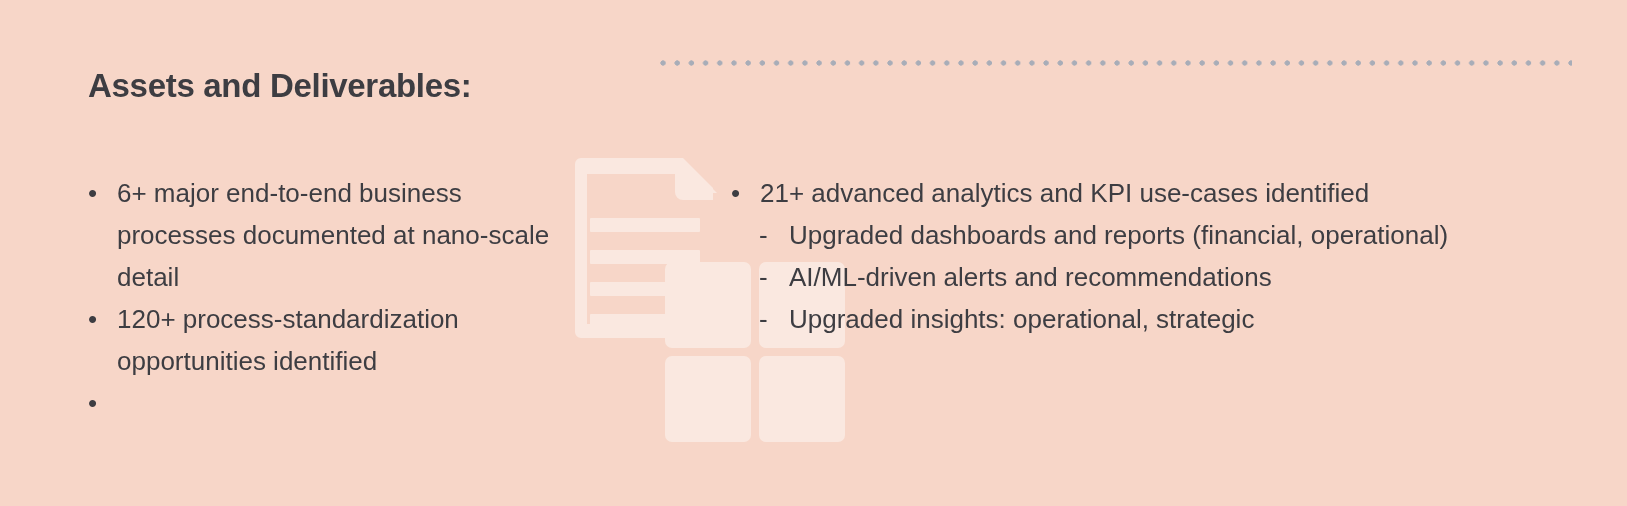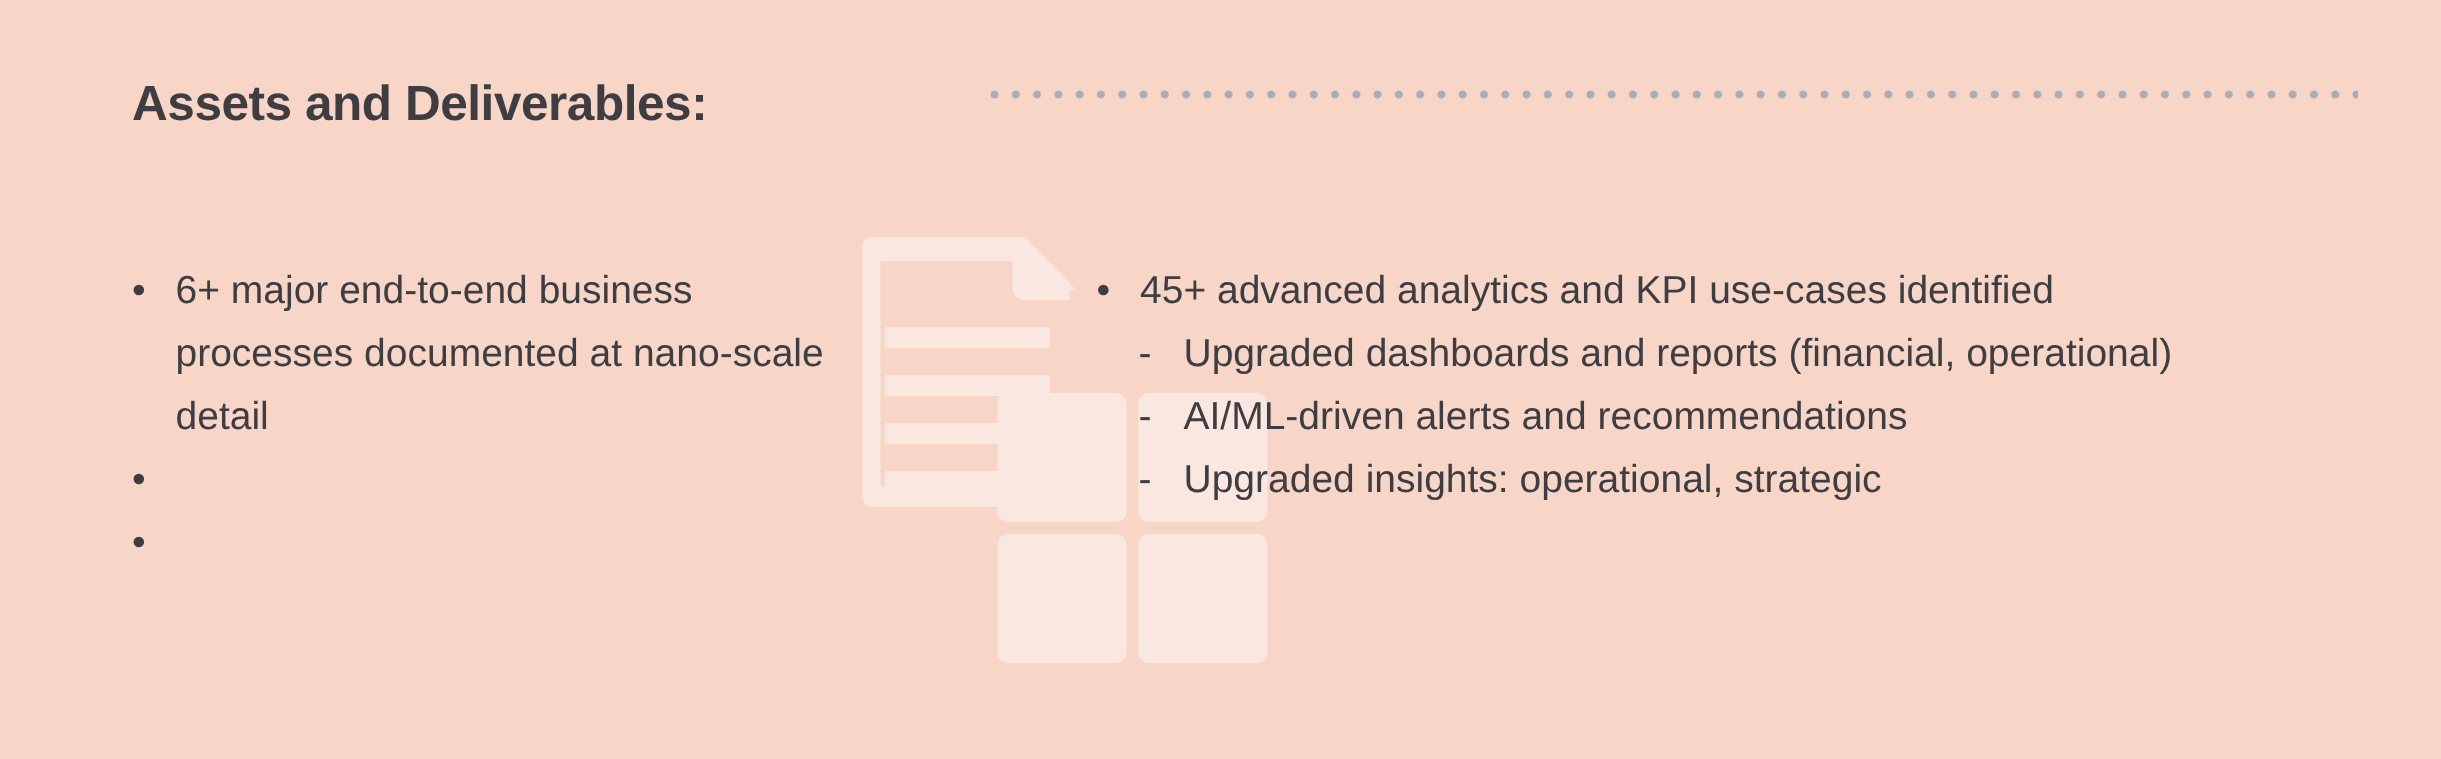--- a/index.html
+++ b/index.html
@@ -30,21 +30,21 @@
     left:660px; top:60px;
     width:912px; height:6px;
     background-image: radial-gradient(circle at 3px 3px, #a8adb8 2.4px, rgba(168,173,184,0) 2.9px);
     background-size:14.2px 6px;
     background-repeat:repeat-x;
   }
 
   
   .heading {
     position:absolute;
-    left:88px; top:47px;
+    left:88px; top:64px;
     width:560px;
     color:#3d3d42;
     font-size:33px;
     font-weight:bold;
     line-height:44px;
     letter-spacing:-0.3px;
   }
   .heading .ln { display:block; white-space:nowrap; }
 
   
@@ -128,31 +128,32 @@
     <span class="ln">Assets and Deliverables:</span>
   </h1>
 
   <ul class="blist col-left">
     <li class="bullet-row">
       <span class="bullet-mark">•</span>
       <span class="bullet-text">6+ major end-to-end business processes documented at nano-scale detail</span>
     </li>
     <li class="bullet-row">
       <span class="bullet-mark">•</span>
+      <span class="bullet-text">120+ process-standardization opportunities identified</span>
     </li>
     <li class="bullet-row">
       <span class="bullet-mark">•</span>
     </li>
   </ul>
 
   <ul class="blist col-right">
     <li>
       <div class="bullet-row">
         <span class="bullet-mark">•</span>
-        <span class="bullet-text">45+ advanced analytics and KPI use-cases identified</span>
+        <span class="bullet-text">21+ advanced analytics and KPI use-cases identified</span>
       </div>
       <ul class="sublist">
         <li class="sub-row">
           <span class="sub-mark">-</span>
           <span class="sub-text">Upgraded dashboards and reports (financial, operational)</span>
         </li>
         <li class="sub-row">
           <span class="sub-mark">-</span>
           <span class="sub-text">AI/ML-driven alerts and recommendations</span>
         </li>

